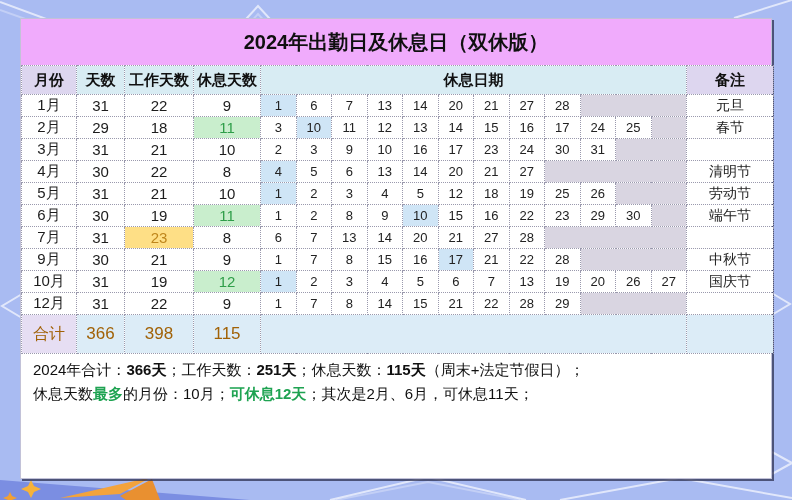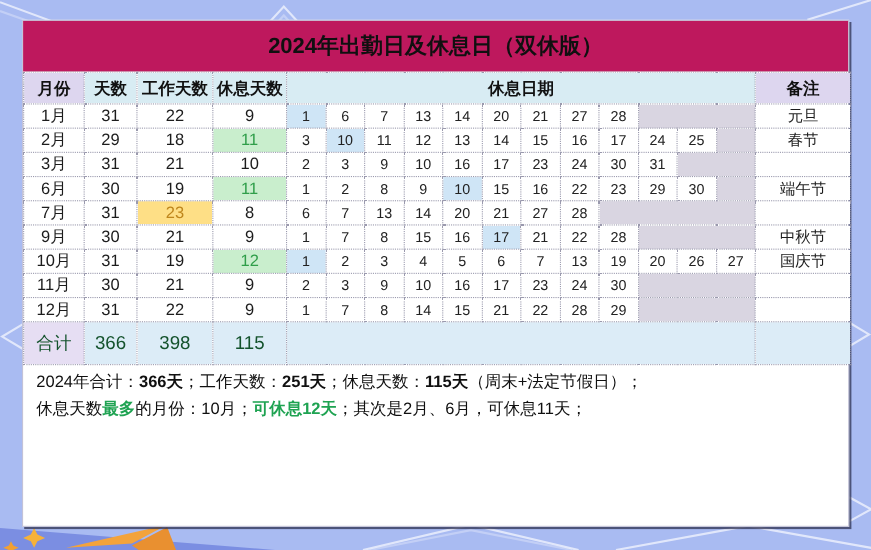--- a/index.html
+++ b/index.html
@@ -3,35 +3,35 @@
 <meta charset="utf-8">
 <style>
   html,body{margin:0;padding:0;}
   body{width:792px;height:500px;overflow:hidden;position:relative;
        font-family:"Liberation Sans","DejaVu Sans",sans-serif;background:#a9bbf2;}
   .bg-svg{position:absolute;left:0;top:0;width:792px;height:500px;}
   .panel{position:absolute;left:20px;top:18px;width:752px;height:461px;
          background:#ffffff;border:1px solid #c2c2d8;box-sizing:border-box;
          box-shadow:2px 2px 0 rgba(45,48,80,.75);}
   .title{height:46px;line-height:46px;text-align:center;font-size:20px;
-         font-weight:bold;color:#101010;background:#be185d;}
+         font-weight:bold;color:#101010;background:#f0abfc;}
   table{border-collapse:collapse;table-layout:fixed;width:750px;padding-left:41px;}
   th,td{border:1px dotted #9a99ad;padding:0;text-align:center;
         overflow:hidden;white-space:nowrap;}
   thead th{height:28px;font-size:15px;font-weight:bold;color:#111;}
   .h-lav{background:#ddd6ef;}
   .h-cyan{background:#d8ecf3;}
   tbody td{height:21px;font-size:15px;color:#1c1c1c;background:#fff;}
   td.c-date{font-size:13px;color:#222;}
   td.c-note{font-size:14px;font-family:Liberation Serif, serif;}
   td.hl-green{background:#c9eecd;color:#2f9e49;}
   td.hl-yellow{background:#fedf86;color:#bf861c;}
   td.hl-blue{background:#cfe5f6;}
   td.c-empty{background:#d9d5e1;}
-  tr.total-row td{height:38px;font-size:17px;background:#dcecf7;color:#14532d;}
+  tr.total-row td{height:38px;font-size:17px;background:#dcecf7;color:#a16207;}
   tr.total-row td.c-total-label{background:#e6def3;font-size:16px;}
   .summary{padding:4px 12px 0 12px;font-size:15px;line-height:24px;color:#101010;}
   .s-bold{font-weight:bold;}
   .s-red{color:#e01f1f;font-weight:bold;}
   .s-green{color:#1fa352;font-weight:bold;}
 </style>
 </head>
 <body>
 
 <svg class="bg-svg" viewBox="0 0 792 500" xmlns="http://www.w3.org/2000/svg">
@@ -142,20 +142,54 @@
           <td class="c-date">16</td>
           <td class="c-date">17</td>
           <td class="c-date">23</td>
           <td class="c-date">24</td>
           <td class="c-date">30</td>
           <td class="c-date">31</td>
           <td class="c-empty" colspan="2"></td>
           <td class="c-note"></td>
         </tr>
         <tr>
+          <td class="c-month">4月</td>
+          <td class="c-num">30</td>
+          <td class="c-num">22</td>
+          <td class="c-num">8</td>
+          <td class="c-date hl-blue">4</td>
+          <td class="c-date">5</td>
+          <td class="c-date">6</td>
+          <td class="c-date">13</td>
+          <td class="c-date">14</td>
+          <td class="c-date">20</td>
+          <td class="c-date">21</td>
+          <td class="c-date">27</td>
+          <td class="c-empty" colspan="4"></td>
+          <td class="c-note">清明节</td>
+        </tr>
+        <tr>
+          <td class="c-month">5月</td>
+          <td class="c-num">31</td>
+          <td class="c-num">21</td>
+          <td class="c-num">10</td>
+          <td class="c-date hl-blue">1</td>
+          <td class="c-date">2</td>
+          <td class="c-date">3</td>
+          <td class="c-date">4</td>
+          <td class="c-date">5</td>
+          <td class="c-date">12</td>
+          <td class="c-date">18</td>
+          <td class="c-date">19</td>
+          <td class="c-date">25</td>
+          <td class="c-date">26</td>
+          <td class="c-empty" colspan="2"></td>
+          <td class="c-note">劳动节</td>
+        </tr>
+        <tr>
           <td class="c-month">6月</td>
           <td class="c-num">30</td>
           <td class="c-num">19</td>
           <td class="c-num hl-green">11</td>
           <td class="c-date">1</td>
           <td class="c-date">2</td>
           <td class="c-date">8</td>
           <td class="c-date">9</td>
           <td class="c-date hl-blue">10</td>
           <td class="c-date">15</td>
@@ -211,37 +245,20 @@
           <td class="c-date">4</td>
           <td class="c-date">5</td>
           <td class="c-date">6</td>
           <td class="c-date">7</td>
           <td class="c-date">13</td>
           <td class="c-date">19</td>
           <td class="c-date">20</td>
           <td class="c-date">26</td>
           <td class="c-date">27</td>
           <td class="c-note">国庆节</td>
-        </tr>
-        <tr>
-          <td class="c-month">11月</td>
-          <td class="c-num">30</td>
-          <td class="c-num">21</td>
-          <td class="c-num">9</td>
-          <td class="c-date">2</td>
-          <td class="c-date">3</td>
-          <td class="c-date">9</td>
-          <td class="c-date">10</td>
-          <td class="c-date">16</td>
-          <td class="c-date">17</td>
-          <td class="c-date">23</td>
-          <td class="c-date">24</td>
-          <td class="c-date">30</td>
-          <td class="c-empty" colspan="3"></td>
-          <td class="c-note"></td>
         </tr>
         <tr>
           <td class="c-month">12月</td>
           <td class="c-num">31</td>
           <td class="c-num">22</td>
           <td class="c-num">9</td>
           <td class="c-date">1</td>
           <td class="c-date">7</td>
           <td class="c-date">8</td>
           <td class="c-date">14</td>

